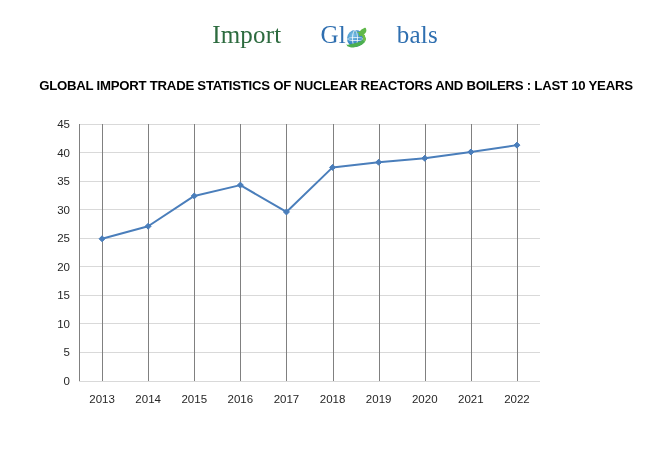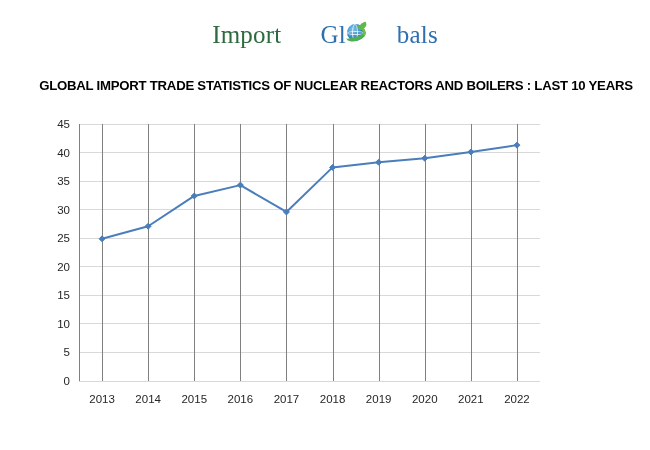--- a/index.html
+++ b/index.html
@@ -20,21 +20,21 @@
   #logo-area {
     position: absolute;
     left: 0;
     top: 22px;
     width: 650px;
     text-align: center;
     height: 34px;
   }
   .logo-wrap {
     display: inline-flex;
-    align-items: flex-start;
+    align-items: flex-end;
     font-family: "Liberation Serif", serif;
     font-size: 25px;
     line-height: 1;
     letter-spacing: 0.2px;
   }
   .logo-import {
     color: #2d6b3f;
   }
   .logo-gl, .logo-bals {
     color: #2f6fb0;

